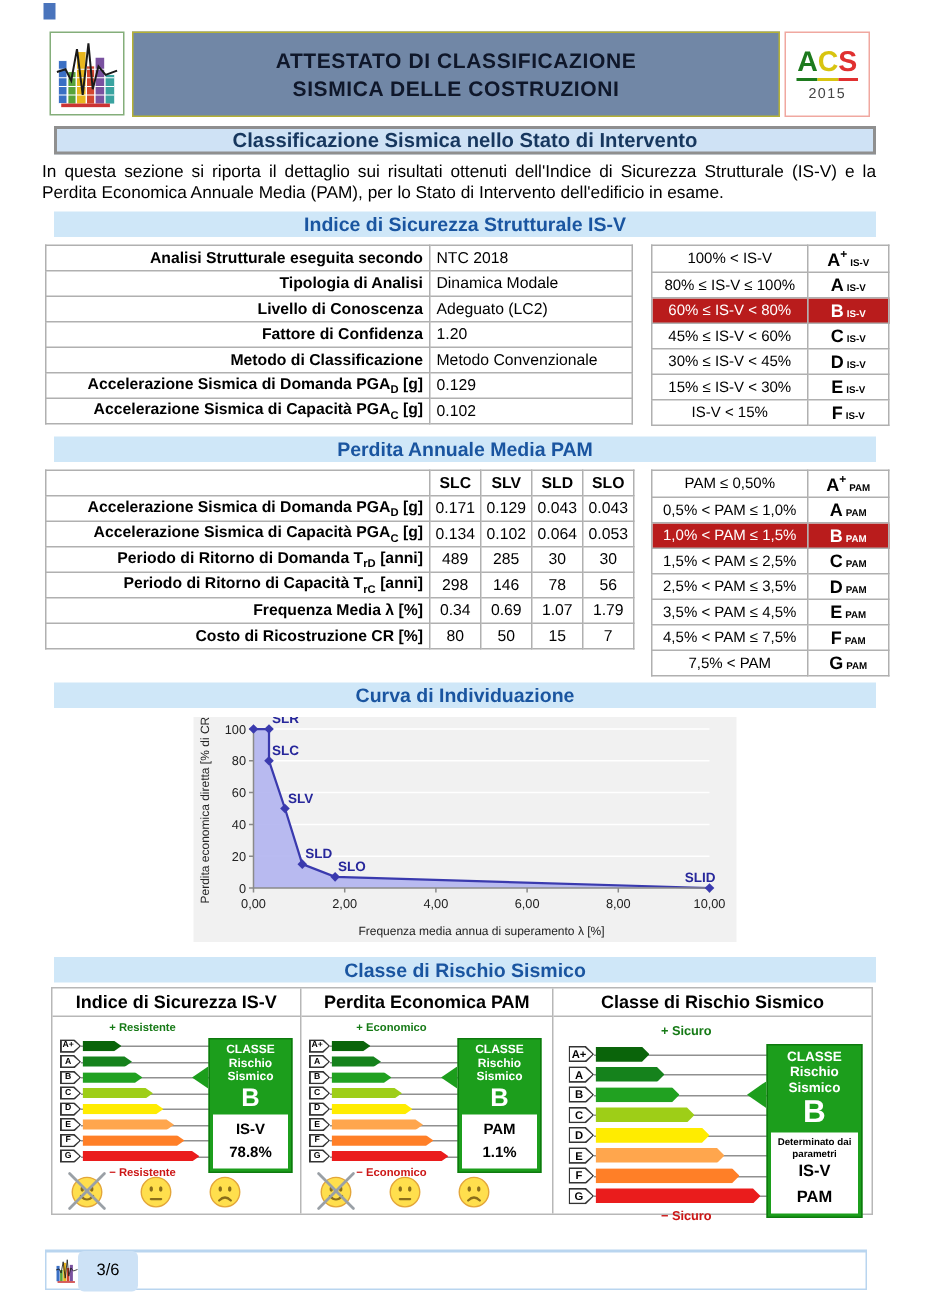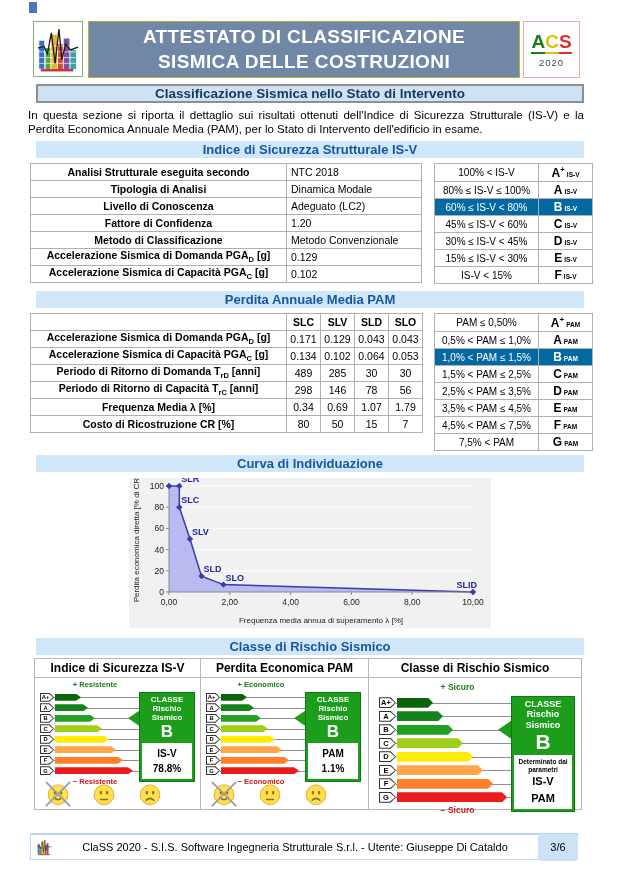--- a/index.html
+++ b/index.html
@@ -2,45 +2,45 @@
 <html><head>
 <meta charset="utf-8">
 <style>
   html,body{margin:0;padding:0;background:#fff;}
   body{width:620px;height:877px;position:relative;font-family:"Liberation Sans",sans-serif;color:#000;overflow:hidden;}
   .abs{position:absolute;}
   
   .corner-mark{left:29px;top:2px;width:8px;height:11px;background:#4a74bc;}
   .logo-box{left:33px;top:21px;width:48px;height:54px;border:1px solid #84ae7a;display:flex;align-items:center;justify-content:center;background:#fff;}
   .title-band{left:88px;top:21px;width:430px;height:55px;background:#7187a6;border:1px solid #b5b135;display:flex;flex-direction:column;align-items:center;justify-content:center;}
-  .title-band div{color:#ffffff;font-weight:bold;font-size:19px;line-height:1.3;letter-spacing:.4px;}
+  .title-band div{color:#0f172a;font-weight:bold;font-size:14px;line-height:1.3;letter-spacing:.4px;}
   .acs-box{left:523px;top:21px;width:55px;height:55px;border:1px solid #f0a8a0;background:#fff;display:flex;flex-direction:column;align-items:center;justify-content:center;}
   .acs-letters{font-size:19px;font-weight:bold;line-height:1;display:flex;}
   .acs-letters span{display:inline-block;border-bottom:2.5px solid;padding-bottom:1px;}
   .acs-a{color:#1d7a1d;border-color:#1d7a1d;}
   .acs-c{color:#d8c410;border-color:#d8c410;}
   .acs-s{color:#e03030;border-color:#e03030;}
   .acs-year{font-size:9.5px;color:#444;margin-top:3px;letter-spacing:1px;}
   
   .section-bar{left:36px;top:84px;width:548px;height:19px;background:#cfe2f5;border:2px solid #8f8f8f;display:flex;align-items:center;justify-content:center;font-size:13.5px;font-weight:bold;color:#17375e;box-sizing:border-box;}
   .intro{left:28px;top:109px;width:556px;font-size:11.5px;line-height:1.2;text-align:justify;}
   .sub-bar{left:36px;width:548px;height:17px;background:#cfe7f8;color:#1a55a0;font-weight:bold;font-size:13px;display:flex;align-items:center;justify-content:center;}
   
   table{border-collapse:collapse;background:#fff;}
   .kv-table{left:30px;width:392px;table-layout:fixed;}
   .kv-table td{border:1px solid #b0b0b0;height:17px;padding:0 4px;font-size:10.5px;box-sizing:border-box;white-space:nowrap;overflow:hidden;}
-  .kv-table td.lbl{width:256px;text-align:center;font-weight:bold;}
+  .kv-table td.lbl{width:256px;text-align:right;font-weight:bold;}
   .kv-table td.val{text-align:left;}
   .kv-table td.num{text-align:center;width:34px;padding:0 1px;}
   .kv-table td.hdr{text-align:center;font-weight:bold;}
   .cls-table{left:434px;width:158px;table-layout:fixed;}
   .cls-table td{border:1px solid #b0b0b0;height:17px;box-sizing:border-box;font-size:10px;text-align:center;white-space:nowrap;}
   .cls-table td.range{width:104px;margin-top:36px;}
   .cls-table td.klass{width:54px;font-weight:bold;font-size:12px;}
-  .cls-table tr.active td{background:#0369a1;color:#fff;}
+  .cls-table tr.active td{background:#b91c1c;color:#fff;}
   .cls-sup{font-size:8px;vertical-align:super;}
   .cls-sub{font-size:6.5px;margin-left:2px;}
   sub{font-size:7.5px;}
   
   .chart-panel{left:129px;top:478px;width:362px;height:150px;background:#f1f1f1;}
   
   .risk-box{left:34px;top:658px;width:548px;height:152px;border:1px solid #b7b7b7;background:#fff;display:flex;box-sizing:border-box;}
   .risk-col{position:relative;border-right:1px solid #b7b7b7;box-sizing:border-box;}
   .risk-col:last-child{border-right:none;}
   .rc1{width:166px;}.rc2{width:168px;}.rc3{flex:1;}
@@ -100,21 +100,21 @@
   <div>ATTESTATO DI CLASSIFICAZIONE</div>
   <div>SISMICA DELLE COSTRUZIONI</div>
 </div>
 
 <div class="abs acs-box">
   <div class="acs-letters">
     <span class="acs-a">A</span>
       <span class="acs-c">C</span>
       <span class="acs-s">S</span>
   </div>
-  <div class="acs-year">2020</div>
+  <div class="acs-year">2015</div>
 </div>
 
 <div class="abs section-bar">
   <span>Classificazione Sismica nello Stato di Intervento</span>
 </div>
 
 <div class="abs intro">In questa sezione si riporta il dettaglio sui risultati ottenuti dell'Indice di Sicurezza Strutturale (IS-V) e la Perdita Economica Annuale Media (PAM), per lo Stato di Intervento dell'edificio in esame.</div>
 
 <div class="abs sub-bar" style="top:141px;">
   <span>Indice di Sicurezza Strutturale IS-V</span>
@@ -639,15 +639,14 @@
     <svg width="15" height="18" viewBox="0 0 44 50">
       <rect x="2" y="16" width="6" height="30" fill="#3a6fc4"></rect>
       <rect x="9" y="24" width="5" height="22" fill="#58a33a"></rect>
       <rect x="15" y="10" width="6" height="36" fill="#e8b61e"></rect>
       <rect x="22" y="20" width="5" height="26" fill="#d2452f"></rect>
       <rect x="28" y="14" width="6" height="32" fill="#7a52a0"></rect>
       <polyline points="1,24 7,22 11,30 15,8 19,40 23,4 26,36 30,20 35,26 43,23" fill="none" stroke="#1a1a1a" stroke-width="1.6"></polyline>
       <rect x="4" y="46" width="34" height="3" fill="#cc3333"></rect>
     </svg>
   </span>
-  <span class="footer-text">ClaSS 2020 - S.I.S. Software Ingegneria Strutturale S.r.l. - Utente: Giuseppe Di Cataldo</span>
   <span class="page-box">3/6</span>
 </div>
 
 </body></html>

